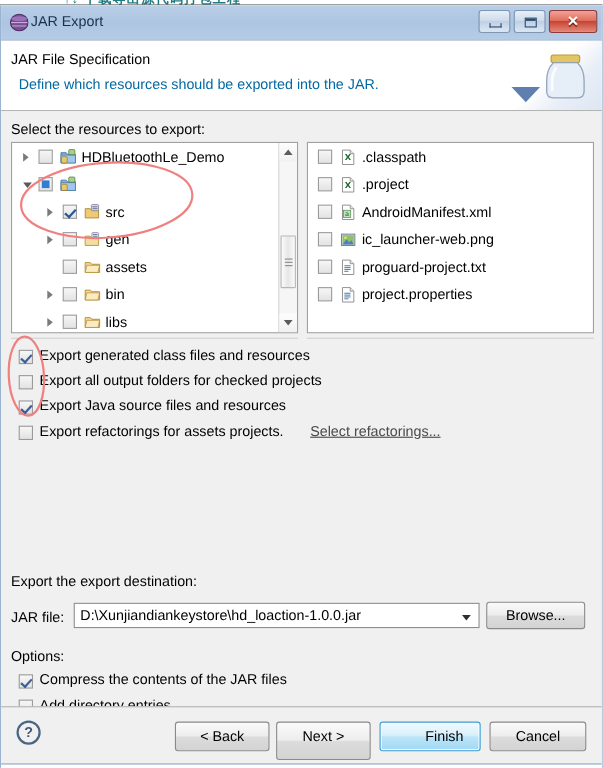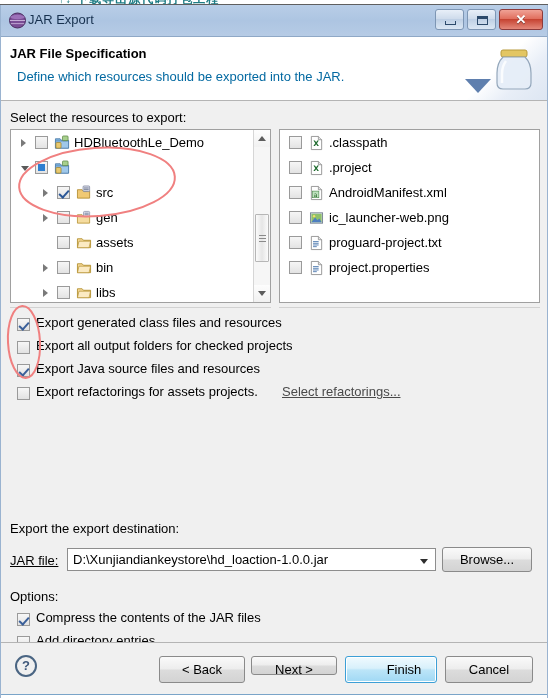--- a/index.html
+++ b/index.html
@@ -95,21 +95,21 @@
   
   .wizhead {
     position: relative;
     height: 63px;
     background: #ffffff;
     border-bottom: 1px solid #b4b4b4;
     overflow: hidden;
   }
   .wizhead .wh-title {
     position: absolute; left: 9px; top: 9px;
-    font-size: 13px; font-weight: bold; color: #000000;
+    font-size: 13px; font-weight: normal; color: #000000;
   }
   .wizhead .wh-desc {
     position: absolute; left: 16px; top: 32px;
     font-size: 13px; color: #0369a1;
   }
   .wizhead .wh-banner {
     position: absolute; right: 0; top: 0; width: 86px; height: 63px;
     background: linear-gradient(135deg, #ffffff 0%, #ffffff 45%, #e8eef7 70%, #dde6f2 100%);
   }
 
@@ -509,21 +509,21 @@
             <span class="otext">Export Java source files and resources</span>
           </div>
           <div class="optrow" style="left: 16px; top: 283px;">
             <span class="ocbx"></span>
             <span class="otext">Export refactorings for assets projects.</span>
           </div>
           <div class="optrow linklike" style="left: 281px; top: 283px;">Select refactorings...</div>
         </div>
 
       <div class="lbl" style="left:9px; top:420px;">Export the export destination:</div>
-      <div class="lbl" style="left:9px; top:452px;text-decoration:underline;">JAR file:</div>
+      <div class="lbl" style="left:9px; top:452px;">JAR file:</div>
       <div class="combo" style="left:66px; top:447px; width:369px; height:23px;">
         <div class="ctext">D:\Xunjiandiankeystore\hd_loaction-1.0.0.jar</div>
         <span class="carrow"></span>
       </div>
       <div class="btn" style="left:441px; top:446px; width:90px; height:25px; line-height:24px;">Browse...</div>
 
       <div class="lbl" style="left:9px; top:488px;">Options:</div>
       <div id="optitems">
           <div class="optrow" style="left: 16px; top: 509px;">
             <span class="ocbx checked"></span>
@@ -535,21 +535,21 @@
           </div>
           <div class="optrow" style="left: 16px; top: 555px;">
             <span class="ocbx"></span>
             <span class="otext">Overwrite existing files without warning</span>
           </div>
         </div>
 
       <div class="footer">
         <div class="helpbtn">?</div>
         <div class="btn" style="left:158px; top:13px; width:86px; height:27px; line-height:26px;">&lt; Back</div>
-        <div class="btn" style="left:250px; top:13px; width:86px; height:19px; line-height:26px;">Next &gt;</div>
+        <div class="btn" style="left:250px; top:13px; width:86px; height:35px; line-height:26px;">Next &gt;</div>
         <div class="btn primary" style="left:344px; top:13px; width:92px; height:27px; line-height:26px;padding-left:26px;">Finish</div>
         <div class="btn" style="left:444px; top:13px; width:88px; height:27px; line-height:26px;">Cancel</div>
         <div class="bottom-rule"></div>
       </div>
     </div>
   </div>
 
   <svg class="ink" style="left:0; top:0;" width="548" height="698">
     <ellipse cx="97" cy="182" rx="78" ry="34" fill="none" stroke="#f08080" stroke-width="2" transform="rotate(-4 97 182)"></ellipse>
     <ellipse cx="24" cy="342" rx="16" ry="36" fill="none" stroke="#f08080" stroke-width="2" transform="rotate(-3 24 342)"></ellipse>

